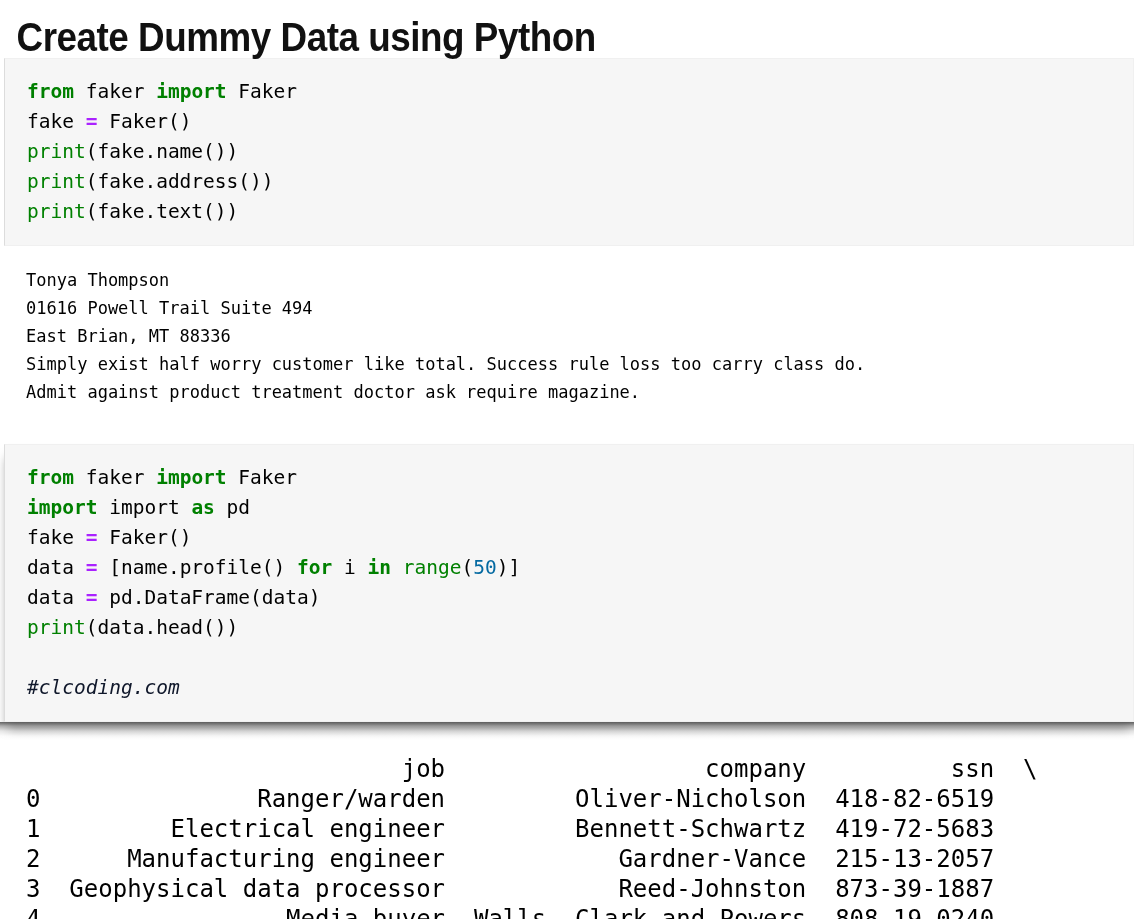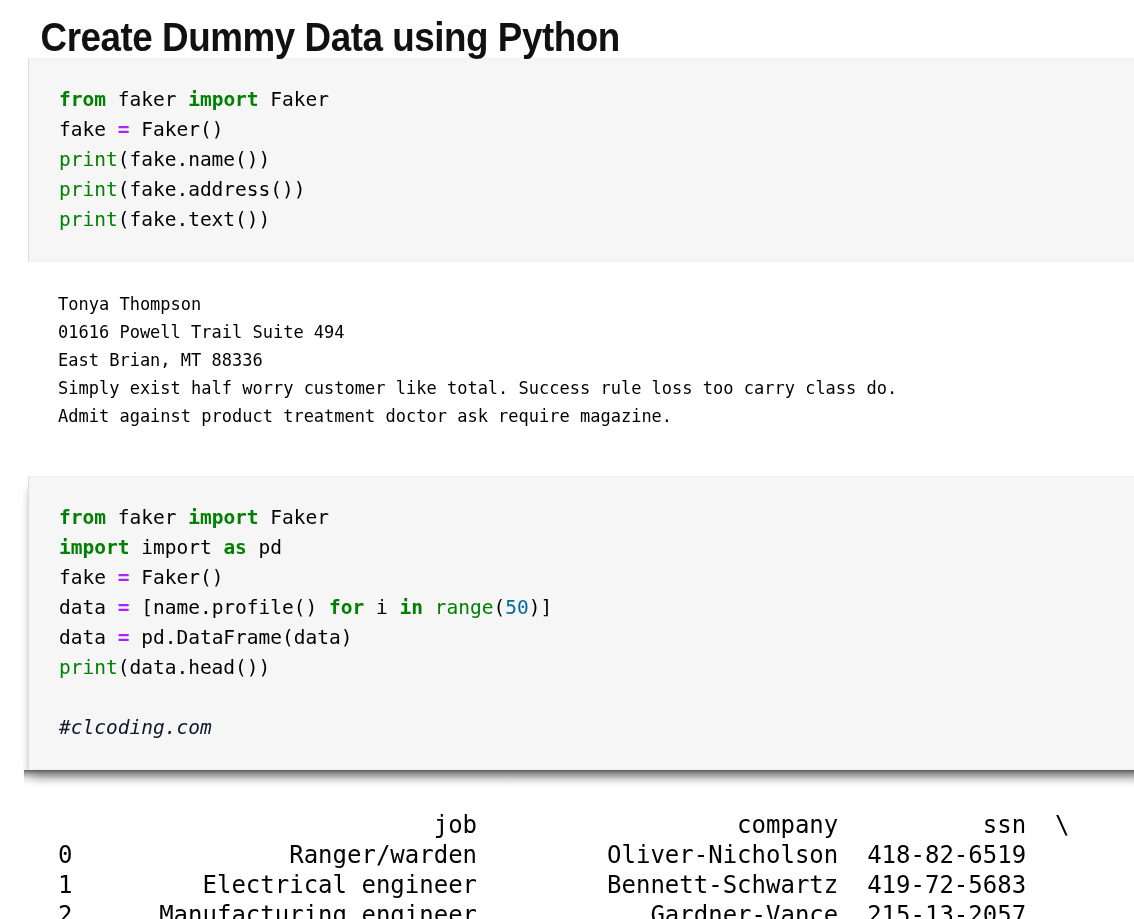--- a/index.html
+++ b/index.html
@@ -14,21 +14,20 @@
     overflow: hidden;
     font-family: "Liberation Sans", sans-serif;
     color: #000000;
   }
 
   .page {
     position: relative;
     width: 1134px;
     height: 854px;
     box-sizing: border-box;
-    padding-left: 24px;
   }
 
   
   .title {
     font-family: "Liberation Sans", sans-serif;
     font-weight: bold;
     font-size: 40px;
     line-height: 1.05;
     letter-spacing: -0.5px;
     color: #111111;
@@ -49,21 +48,21 @@
     margin: 0 0 0 4px;
     padding: 10px 12px 10px 14px;
     box-sizing: border-box;
     width: 1130px;
   }
   .code-block.shadowed {
     box-shadow: 0 10px 10px -4px rgba(0,0,0,0.55);
   }
 
   pre.code, pre.output, pre.table-output {
-    margin: 16px;
+    margin: 8px;
     font-family: "DejaVu Sans Mono", "Liberation Mono", monospace;
     font-size: 19.5px;
     line-height: 30px;
     white-space: pre;
     color: #000000;
   }
 
   .kw     { color: #008000; font-weight: bold; }
   .bi     { color: #008000; }
   .op     { color: #aa22ff; font-weight: bold; }

